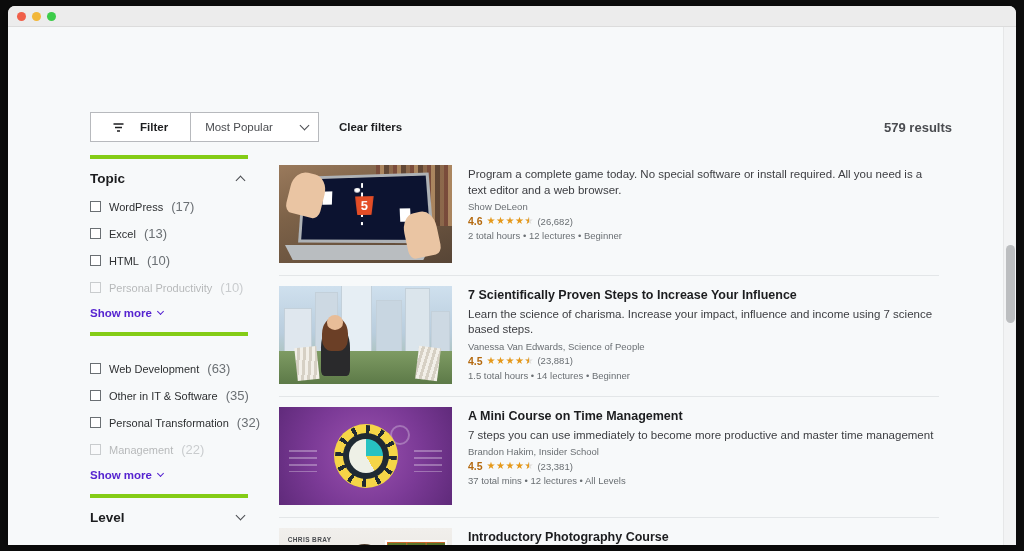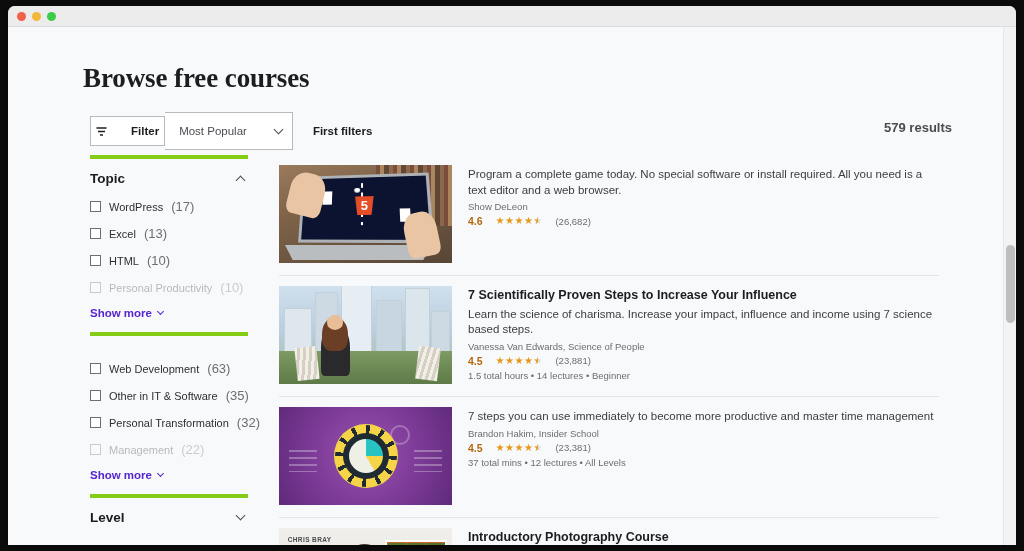--- a/index.html
+++ b/index.html
@@ -55,27 +55,27 @@
   .toolbar {
     position: absolute;
     left: 82px; top: 85px;
     display: flex; align-items: center;
   }
   .filter-btn {
     height: 30px;
     border: 1px solid #b7b9bd;
     background: #ffffff;
     display: flex; align-items: center; justify-content: center;
-    gap: 24px;
-    padding: 0 5px;
+    gap: 16px;
+    padding: 0 22px;
     font-size: 11.5px; font-weight: bold; color: #1c1d1f;
     cursor: pointer;
   }
   .sort-select {
-    height: 38px;
+    height: 30px;
     min-width: 110px;
     border: 1px solid #b7b9bd;
     border-left: none;
     background: #ffffff;
     display: flex; align-items: center; justify-content: space-between;
     padding: 0 10px 0 14px;
     gap: 28px;
     font-size: 11.5px; color: #4a4c50;
     cursor: pointer;
   }
@@ -169,21 +169,21 @@
   .c-title {
     font-size: 12.5px; font-weight: bold; color: #1c1d1f;
     margin-bottom: 3px; line-height: 1.25;
   }
   .c-desc {
     font-size: 11.5px; color: #3c3d41; line-height: 1.35;
     margin-bottom: 3px;
   }
   .c-author { font-size: 9.5px; color: #6a6f73; margin-bottom: 3px; }
   .c-rating {
-    display: flex; align-items: center; gap: 13px;
+    display: flex; align-items: center; gap: 4px;
     margin-bottom: 3px;
   }
   .rating-num { font-size: 10.5px; font-weight: bold; color: #b4690e; }
   .stars { display: flex; gap: 0.5px; line-height: 1; }
   .star { font-size: 10px; color: #e59819; }
   .star.half {
     position: relative;
     color: #e0dedb;
   }
   .star.half::before {
@@ -378,36 +378,35 @@
 <div class="window">
 
   <div class="titlebar">
     <span class="dot red"></span>
     <span class="dot yellow"></span>
     <span class="dot green"></span>
   </div>
 
   <div class="page">
 
-    <h1 class="page-title">Browse free courses</h1>
 
     <div class="toolbar">
       <div class="filter-btn">
         <svg width="11" height="9" viewBox="0 0 11 9">
           <line x1="0.5" y1="1" x2="10.5" y2="1" stroke="#1c1d1f" stroke-width="1.3"></line>
           <line x1="2" y1="4.5" x2="9" y2="4.5" stroke="#1c1d1f" stroke-width="1.3"></line>
           <line x1="4" y1="8" x2="7" y2="8" stroke="#1c1d1f" stroke-width="1.3"></line>
         </svg>
         <span>Filter</span>
       </div>
       <div class="sort-select">
         <span>Most Popular</span>
         <span class="chev"></span>
       </div>
-      <div class="clear-filters">First filters</div>
+      <div class="clear-filters">Clear filters</div>
     </div>
 
     <div class="results-count">579 results</div>
 
     <div class="sidebar">
 
       <div class="facet">
         <div class="facet-head">
           <span class="facet-title">Topic</span>
           <span class="chev up"></span>
@@ -508,20 +507,21 @@
             <span class="rating-num">4.6</span>
             <span class="stars">
               <span class="star">★</span>
                 <span class="star">★</span>
                 <span class="star">★</span>
                 <span class="star">★</span>
                 <span class="star half">★</span>
             </span>
             <span class="rating-count">(26,682)</span>
           </div>
+          <div class="c-meta">2 total hours • 12 lectures • Beginner</div>
         </div>
       </div>
 
       <div class="course">
         <div class="thumb t2">
           <div class="bld b1"></div>
             <div class="bld b2"></div>
             <div class="bld b3"></div>
           <div class="bld b4"></div>
             <div class="bld b5"></div>
@@ -556,20 +556,21 @@
       <div class="course">
         <div class="thumb t3">
           <div class="dashes-l"></div>
           <div class="dashes-r"></div>
           <div class="cgear2"></div>
           <div class="ycircle"></div>
           <div class="gear"></div>
           <div class="clockface"></div>
         </div>
         <div class="info">
+          <div class="c-title">A Mini Course on Time Management</div>
           <div class="c-desc">7 steps you can use immediately to become more productive and master time management</div>
           <div class="c-author">Brandon Hakim, Insider School</div>
           <div class="c-rating">
             <span class="rating-num">4.5</span>
             <span class="stars">
               <span class="star">★</span>
                 <span class="star">★</span>
                 <span class="star">★</span>
                 <span class="star">★</span>
                 <span class="star half">★</span>

